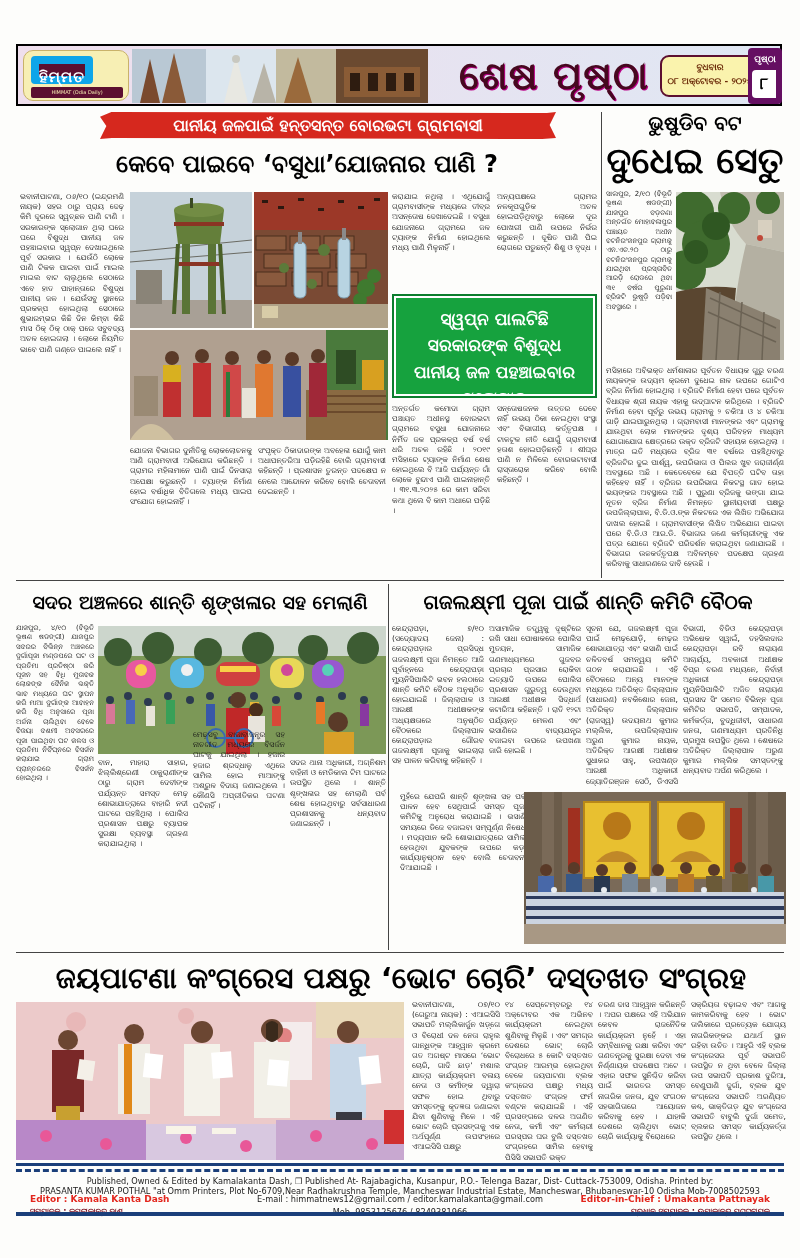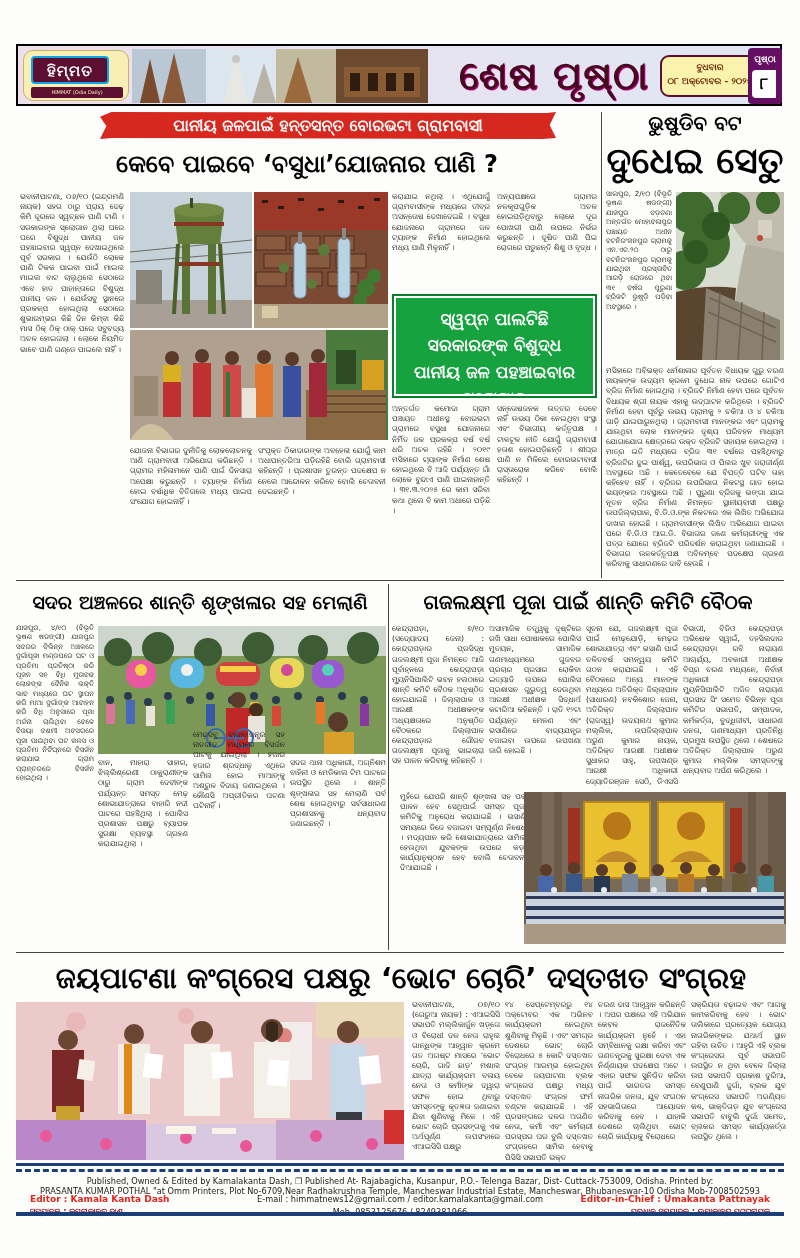--- a/index.html
+++ b/index.html
@@ -4,22 +4,22 @@
 <style>
   * { margin:0; padding:0; box-sizing:border-box; }
   body { background:#ffffff; font-family:"DejaVu Sans", sans-serif; }
   .page { position:relative; width:800px; height:1258px; background:#fdfdfb; overflow:hidden; }
 
   
   .masthead { position:absolute; left:16px; top:44px; width:766px; height:62px;
     border:2px solid #000; background:linear-gradient(90deg,#efdfed 0%,#e9e2f0 40%,#dfe7f3 100%); }
   .logo { position:absolute; left:5px; top:4px; width:106px; height:51px; background:#f7efb4;
     border-radius:10px; border:1px solid #c9b26a; }
-  .logo-inner { position:absolute; left:7px; top:5px; width:78px; height:28px; background:#5c0f30;
-    border:2px solid #0ea5e9; border-radius:4px; color:#fff; font-weight:bold; font-size:15px;
+  .logo-inner { position:absolute; left:7px; top:5px; width:62px; height:28px; background:#5c0f30;
+    border:8px solid #0ea5e9; border-radius:4px; color:#fff; font-weight:bold; font-size:15px;
     text-align:center; line-height:26px; letter-spacing:1px; }
   .logo-sub { position:absolute; left:7px; top:36px; width:92px; height:11px; background:#5c0f30;
     color:#f7efb4; font-size:5px; text-align:center; line-height:11px; border-radius:2px; }
   .temple-strip { position:absolute; left:114px; top:3px; width:296px; height:54px; overflow:hidden; }
   .mast-title { position:absolute; left:412px; top:0px; width:248px; height:62px; color:#46081f;
     font-size:39px; font-weight:800; text-align:center; line-height:60px;
     text-shadow:1px 1px 0 #b08; letter-spacing:1px; }
   .date-box { position:absolute; left:642px; top:9px; width:100px; height:42px; background:#faf3ad;
     border:2px solid #5c0f30; border-radius:9px; text-align:center; color:#6b2a08; }
   .date-box .d1 { font-size:9px; font-weight:bold; margin-top:5px; }

